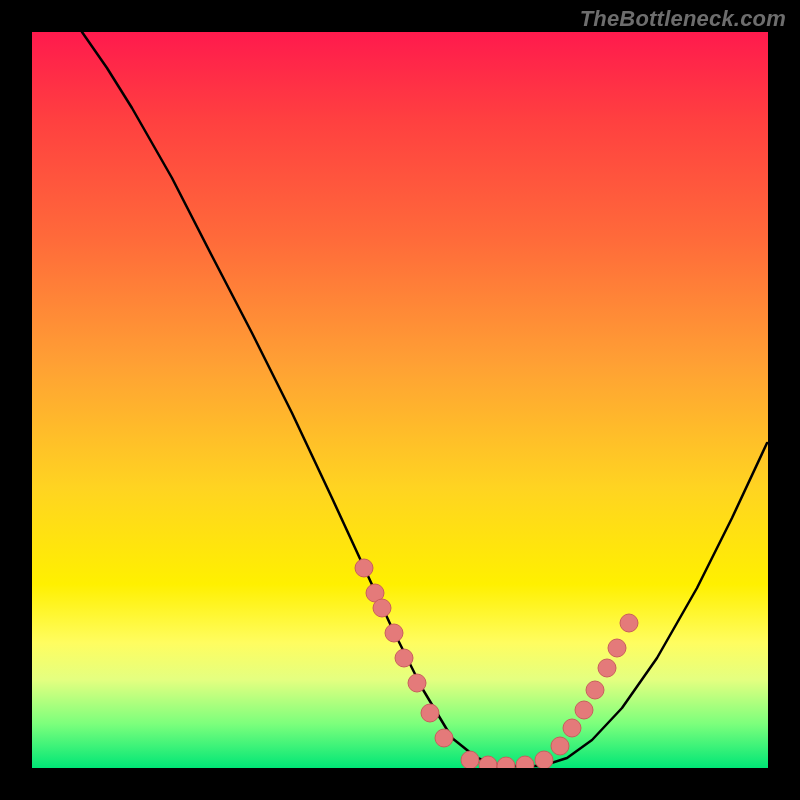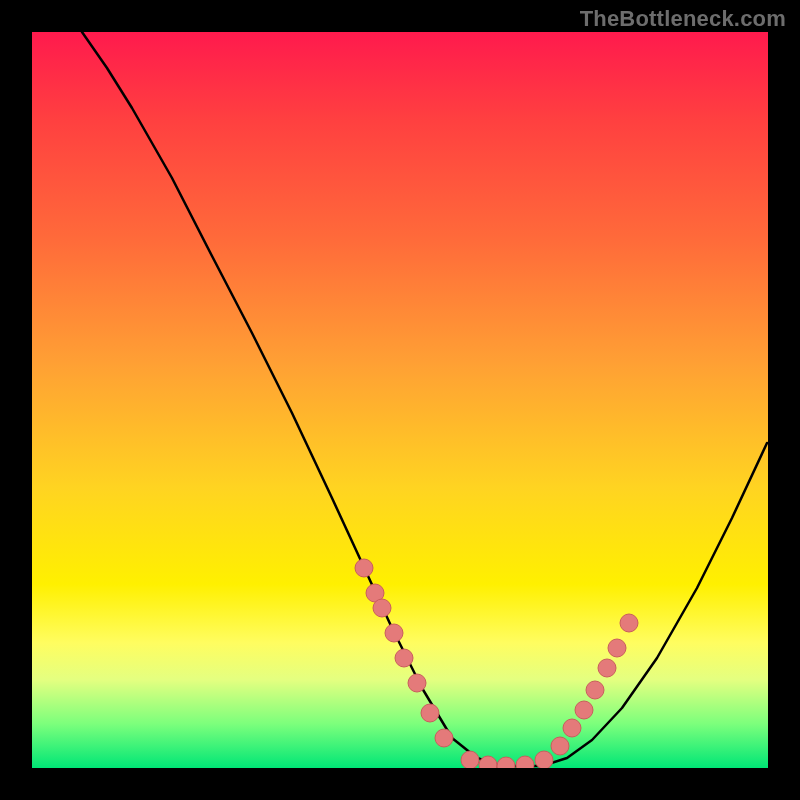--- a/index.html
+++ b/index.html
@@ -11,20 +11,21 @@
     overflow: hidden;
     font-family: Arial, Helvetica, sans-serif;
   }
   .frame {
     position: absolute;
     left: 0;
     top: 0;
     width: 800px;
     height: 800px;
     background: #000;
+    font-style: italic;
   }
   .plot {
     position: absolute;
     left: 32px;
     top: 32px;
     width: 736px;
     height: 736px;
     background: linear-gradient(
       to bottom,
       #ff1a4d 0%,

